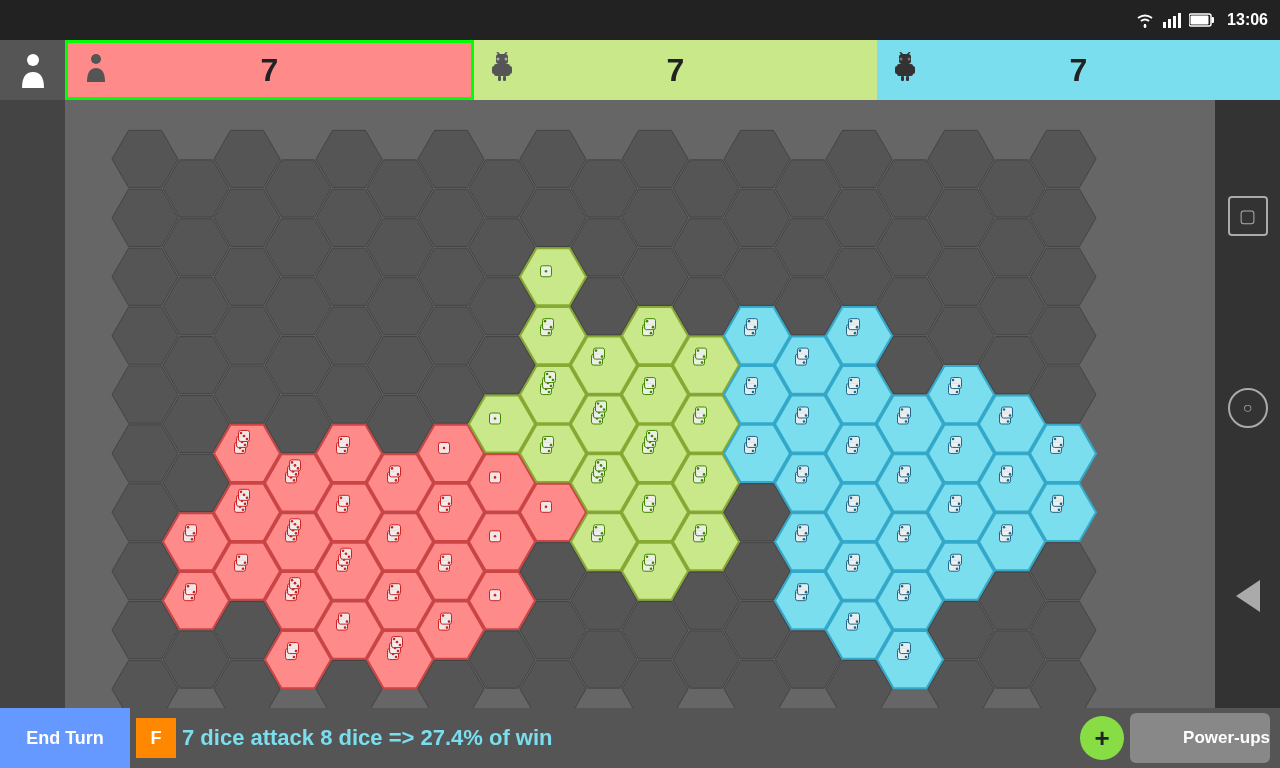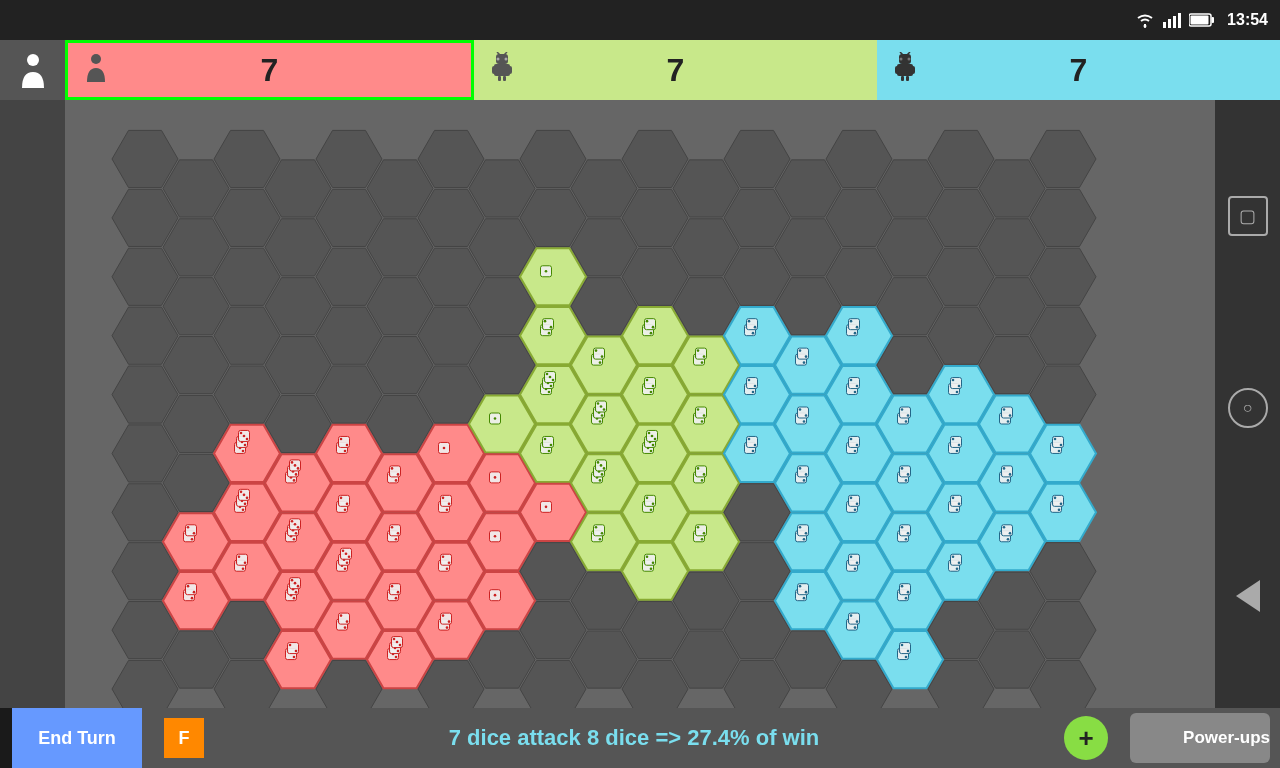--- a/index.html
+++ b/index.html
@@ -142,27 +142,26 @@
       width: 0;
       height: 0;
       border-top: 16px solid transparent;
       border-bottom: 16px solid transparent;
       border-right: 24px solid #aaa;
     }
 
     
     #bottom-bar {
       position: absolute;
-      bottom: 0; left: 12px; right: 0;
+      bottom: 0; left: 0; right: 0;
       height: 60px;
       background: #555;
       display: flex;
       align-items: center;
       z-index: 10;
-      gap: 16px;
     }
     #end-turn-btn {
       width: 130px;
       height: 60px;
       background: #6699ff;
       color: white;
       font-size: 18px;
       font-weight: bold;
       border: none;
       cursor: pointer;
@@ -183,21 +182,20 @@
       margin: 0 6px;
       flex-shrink: 0;
     }
     #message-area {
       flex: 1;
       color: #7adeee;
       font-size: 22px;
       font-weight: bold;
       overflow: hidden;
       white-space: nowrap;
-      text-align: center;
     }
     #plus-btn {
       width: 44px;
       height: 44px;
       background: #88dd44;
       border-radius: 50%;
       color: #222;
       font-size: 26px;
       font-weight: bold;
       display: flex;
@@ -248,21 +246,21 @@
       <rect x="5" y="7" width="3" height="9" fill="white"></rect>
       <rect x="10" y="4" width="3" height="12" fill="white"></rect>
       <rect x="15" y="1" width="3" height="15" fill="white"></rect>
     </svg>
 
     <svg width="26" height="14" viewBox="0 0 26 14" fill="white">
       <rect x="0" y="1" width="22" height="12" rx="2" stroke="white" stroke-width="1.5" fill="none"></rect>
       <rect x="1.5" y="2.5" width="18" height="9" rx="1" fill="white"></rect>
       <rect x="22.5" y="4" width="2.5" height="6" rx="1" fill="white"></rect>
     </svg>
-    <span style="color:white;font-size:16px;font-weight:bold;margin-left:4px;">13:54</span>
+    <span style="color:white;font-size:16px;font-weight:bold;margin-left:4px;">13:06</span>
   </div>
 </div>
 
 <div id="player-header">
   <div class="player-icon-cell">
 
     <svg width="30" height="36" viewBox="0 0 30 36" fill="white">
       <circle cx="15" cy="8" r="6" fill="white"></circle>
       <path d="M4 36 Q4 20 15 20 Q26 20 26 36" fill="white"></path>
     </svg>

